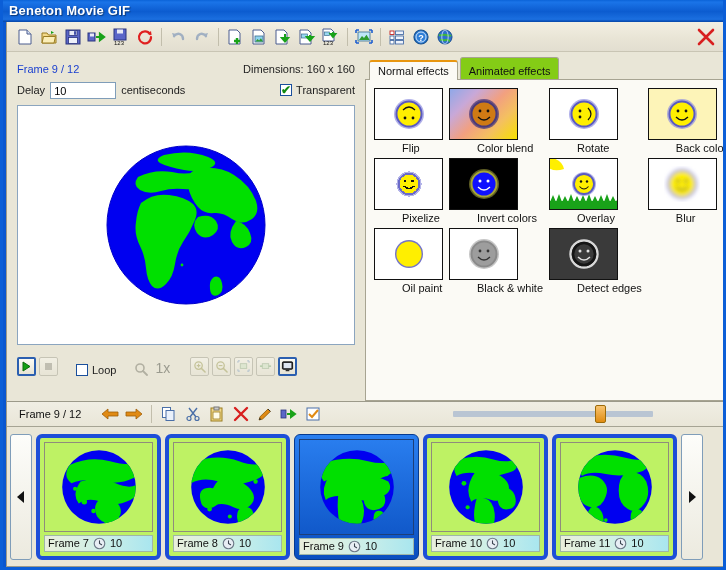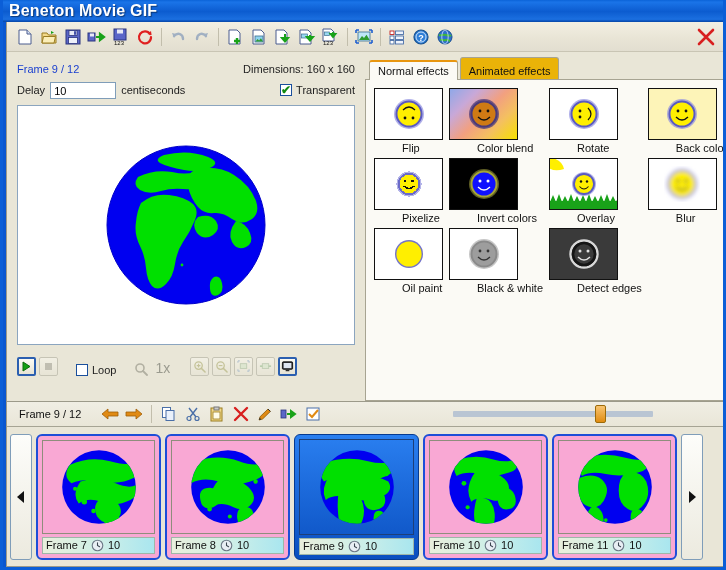--- a/index.html
+++ b/index.html
@@ -21,21 +21,21 @@
 
   
   #titlebar {
     height: 22px;
     background: linear-gradient(180deg,#0b63d8 0%,#1a74e8 10%,#0c5cd0 55%,#1b6fe0 92%,#0a51bb 100%);
     display: flex; align-items: center;
     padding-left: 6px;
     border-bottom: 1px solid #0a4db0;
   }
   #titlebar .title {
-    color: #fff; font-weight: bold; font-size: 16px;
+    color: #fff; font-weight: bold; font-size: 13px;
     text-shadow: 1px 1px 1px rgba(0,0,0,.45);
     letter-spacing: .2px;
   }
 
   
   #client {
     position: absolute;
     left: 3px; top: 22px;
     width: 720px; height: 545px;
     background: #e9e6d7;
@@ -143,21 +143,21 @@
   .pbtn.disabled { opacity: .45; cursor: default; }
   .zoomlbl { color: #9b9b8f; font-size: 14px; margin: 0 2px 0 4px; }
   .gap { width: 12px; }
 
   
   #tabs { display: flex; align-items: center; height: 20px; padding-left: 4px; }
   .tab {
     height: 26px; padding: 0 8px;
     font-size: 11px; color: #111;
     display: flex; align-items: center;
-    background: #eab308;
+    background: #84cc16;
     border: 1px solid #a7a492;
     border-bottom: none;
     border-radius: 3px 3px 0 0;
     cursor: pointer;
     margin-right: 2px;
   }
   .tab.active {
     background: #fbfaf5; height: 20px;
     border-top: 2px solid #e8960f;
     position: relative; z-index: 2;
@@ -237,22 +237,22 @@
   .navarrow {
     width: 22px; height: 126px;
     background: linear-gradient(180deg,#fdfdfa,#eceadf);
     border: 1px solid #7f9db9; border-radius: 3px;
     display: flex; align-items: center; justify-content: center;
     cursor: pointer;
     flex: 0 0 auto;
   }
   .framecard {
     width: 125px; height: 126px;
-    background: #f9a8d4;
-    border: 2px solid #1d4ed8;
+    background: #bef264;
+    border: 4px solid #1d4ed8;
     border-radius: 6px;
     padding: 4px;
     display: flex; flex-direction: column;
     cursor: pointer;
     flex: 0 0 auto;
   }
   .framecard.selected {
     background: linear-gradient(180deg,#2a7ff0,#0a4fc0);
     border: 1px solid #063a90;
   }

